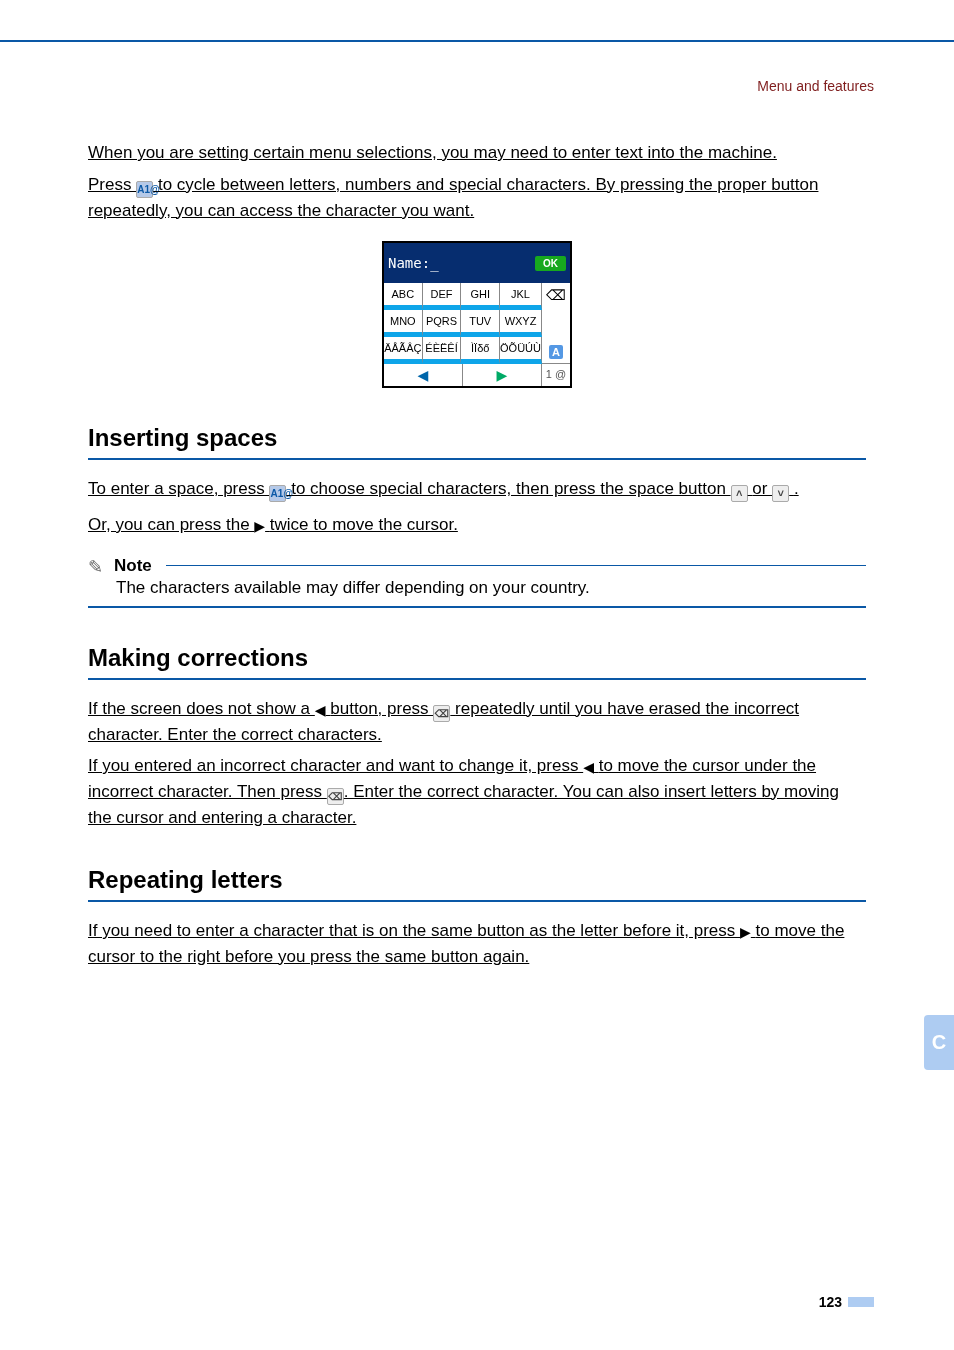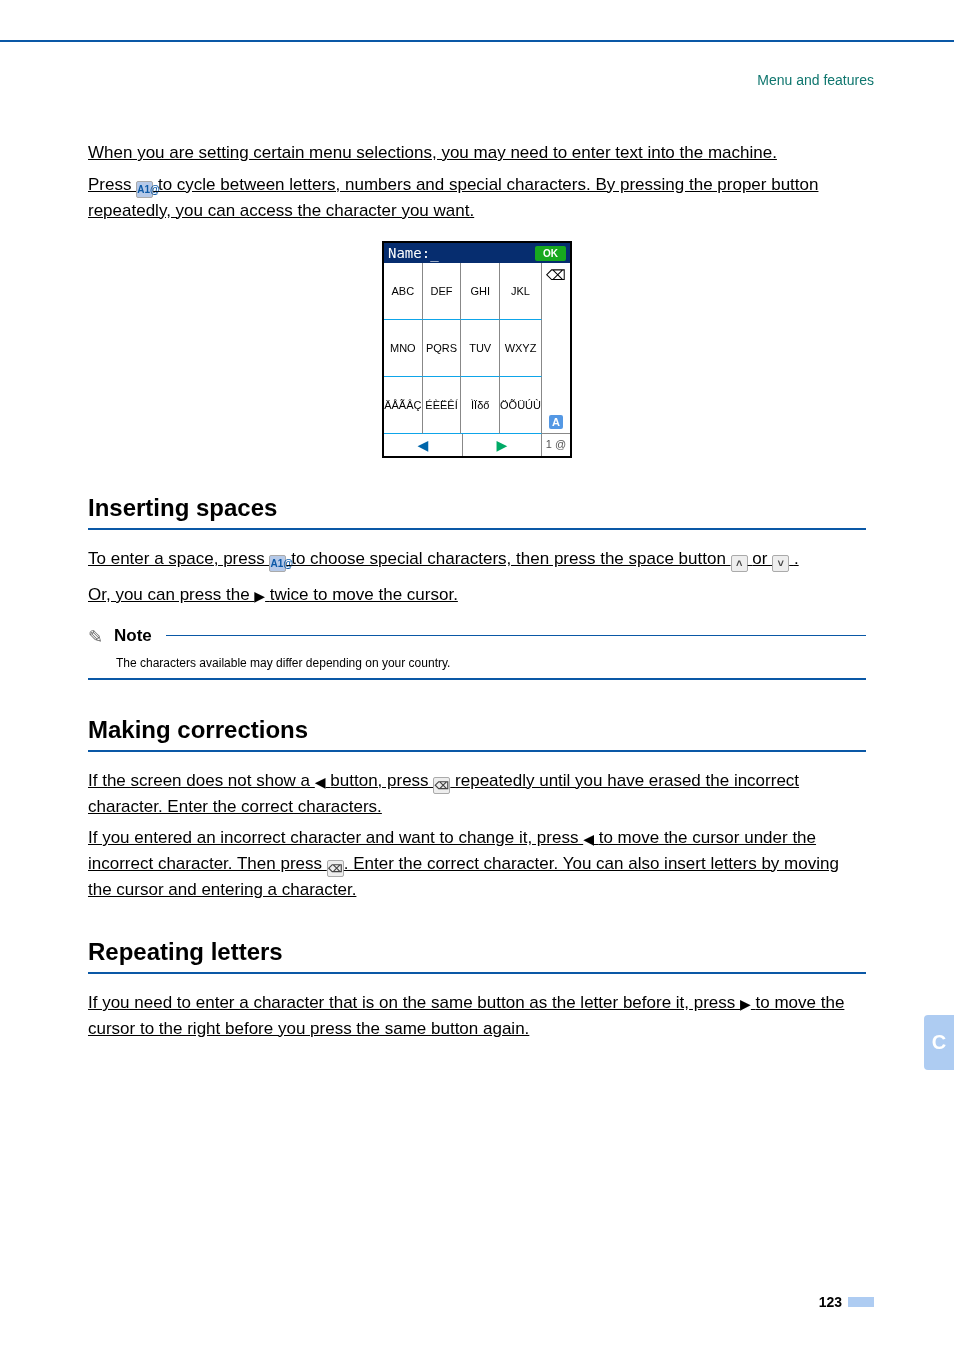--- a/index.html
+++ b/index.html
@@ -1,49 +1,49 @@
 <!DOCTYPE html>
 <html><head>
 <meta charset="utf-8">
 <style>
   * { margin: 0; padding: 0; box-sizing: border-box; }
   html, body { width: 954px; height: 1350px; background: #fff; font-family: Arial, Helvetica, sans-serif; color: #000; }
   .page { position: relative; width: 954px; height: 1350px; padding: 40px 60px 40px 60px; }
   .top-rule { position: absolute; left: 0; right: 0; top: 40px; height: 2px; background: #0a58a6; }
-  .header-text { position: absolute; right: 80px; top: 72px; font-size: 14px; color: #0f766e; }
+  .header-text { position: absolute; right: 80px; top: 78px; font-size: 14px; color: #7f1d1d; }
   .content { margin-top: 100px; margin-left: 28px; margin-right: 28px; }
   h1.title { font-size: 34px; font-weight: bold; margin-bottom: 28px; }
   p.body { font-size: 17px; line-height: 1.5; margin-bottom: 6px; text-decoration: underline; }
   .device-img { display: flex; justify-content: center; margin: 18px 0 30px 0; }
   .device { width: 190px; background: #000; padding: 2px; }
-  .device-top { display: flex; align-items: center; background: #062d6f; height: 20px; padding: 0 4px; }
+  .device-top { display: flex; align-items: center; background: #062d6f; height: 40px; padding: 0 4px; }
   .device-top .dt-label { color: #fff; font-family: monospace; font-size: 14px; }
   .device-top .dt-ok { margin-left: auto; background: #17a81e; color: #fff; font-weight: bold; font-size: 10px; padding: 2px 8px; border-radius: 2px; }
   .device-body { background: #fff; }
   .kb-grid { display: grid; grid-template-columns: repeat(4, 1fr) 28px; }
-  .kb-grid .cell { border-right: 1px solid #888; border-bottom: 1px solid #0ea5e9; font-size: 11px; text-align: center; padding: 22px 0; font-family: Arial; }
+  .kb-grid .cell { border-right: 1px solid #888; border-bottom: 5px solid #0ea5e9; font-size: 11px; text-align: center; padding: 5px 0; font-family: Arial; }
   .kb-grid .cell.first { border-left: none; }
   .kb-grid .side { grid-row: span 3; border-bottom: 1px solid #888; display: flex; flex-direction: column; justify-content: space-between; align-items: center; padding: 4px 0; }
   .kb-grid .side .bkspc { font-size: 14px; }
   .kb-grid .side .mode { background: #5498e4; color: #fff; font-size: 11px; font-weight: bold; padding: 1px 3px; border-radius: 2px; }
   .kb-arrows { display: grid; grid-template-columns: 1fr 1fr 28px; }
   .kb-arrows .arrow { text-align: center; border-right: 1px solid #888; padding: 3px 0; color: #0a6; font-size: 14px; }
   .kb-arrows .arrow.left { color: #06a; }
   .kb-arrows .mode2 { text-align: center; font-size: 11px; padding: 4px 0; color: #555; }
   h2.section { font-size: 24px; font-weight: bold; margin-top: 36px; margin-bottom: 6px; }
   .rule { border: none; border-top: 2px solid #0a58a6; margin-bottom: 16px; }
   .inline-icon { display: inline-block; width: 17px; height: 17px; vertical-align: -3px; border: 1px solid #aaa; background: #b5c9e8; font-size: 10px; line-height: 15px; text-align: center; color: #0a58a6; font-weight: bold; border-radius: 2px; }
   .inline-icon.gray { background: #eee; color: #444; }
   .inline-icon.caret { font-size: 11px; }
   .note-block { margin-bottom: 10px; }
   .note-head { display: flex; align-items: center; gap: 6px; }
   .note-head .note-icon { width: 20px; height: 20px; font-size: 18px; color: #666; }
   .note-head .note-label { font-size: 17px; font-weight: bold; }
   .note-head .note-line { flex: 1; border-top: 1px solid #0a58a6; margin-left: 8px; }
-  .note-body { font-size: 12px; margin: 10px 0 8px 28px; }
+  .note-body { font-size: 17px; margin: 2px 0 8px 28px; }
   .note-bottom-rule { border: none; border-top: 2px solid #0a58a6; }
   .side-tab { position: absolute; right: 0; top: 1015px; width: 30px; height: 55px; background: #aeccf2; border-top-left-radius: 4px; border-bottom-left-radius: 4px; color: #fff; font-size: 20px; font-weight: bold; display: flex; align-items: center; justify-content: center; }
   .footer { position: absolute; right: 80px; bottom: 40px; display: flex; align-items: center; gap: 6px; }
   .footer .pnum { font-size: 14px; font-weight: bold; }
   .footer .pbar { width: 26px; height: 10px; background: #aeccf2; }
   .tri { display: inline-block; font-size: 14px; vertical-align: -1px; }
 </style>
 </head>
 <body>
 <div class="page">

